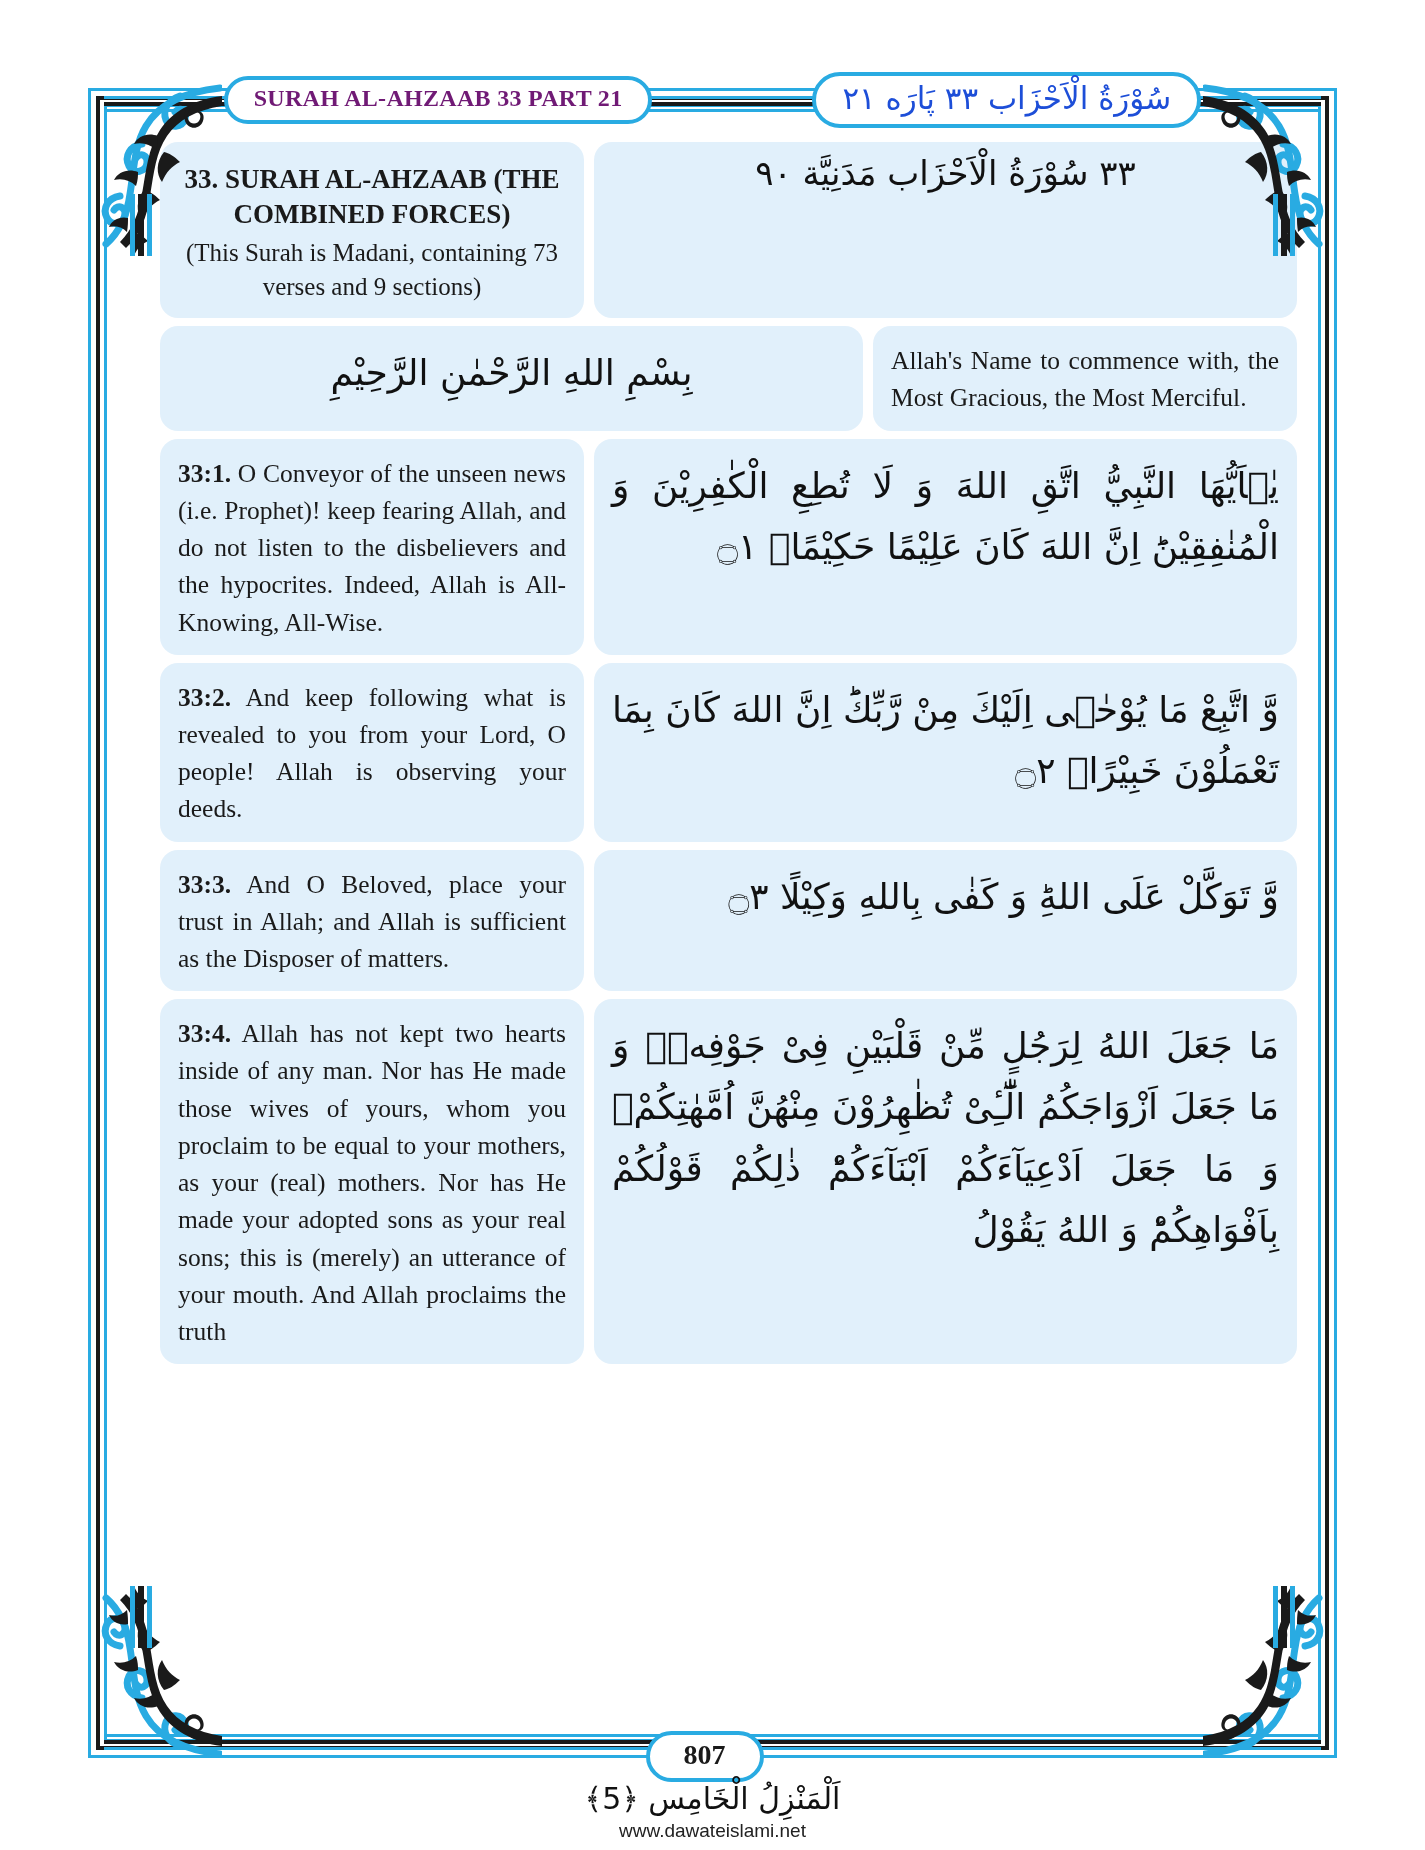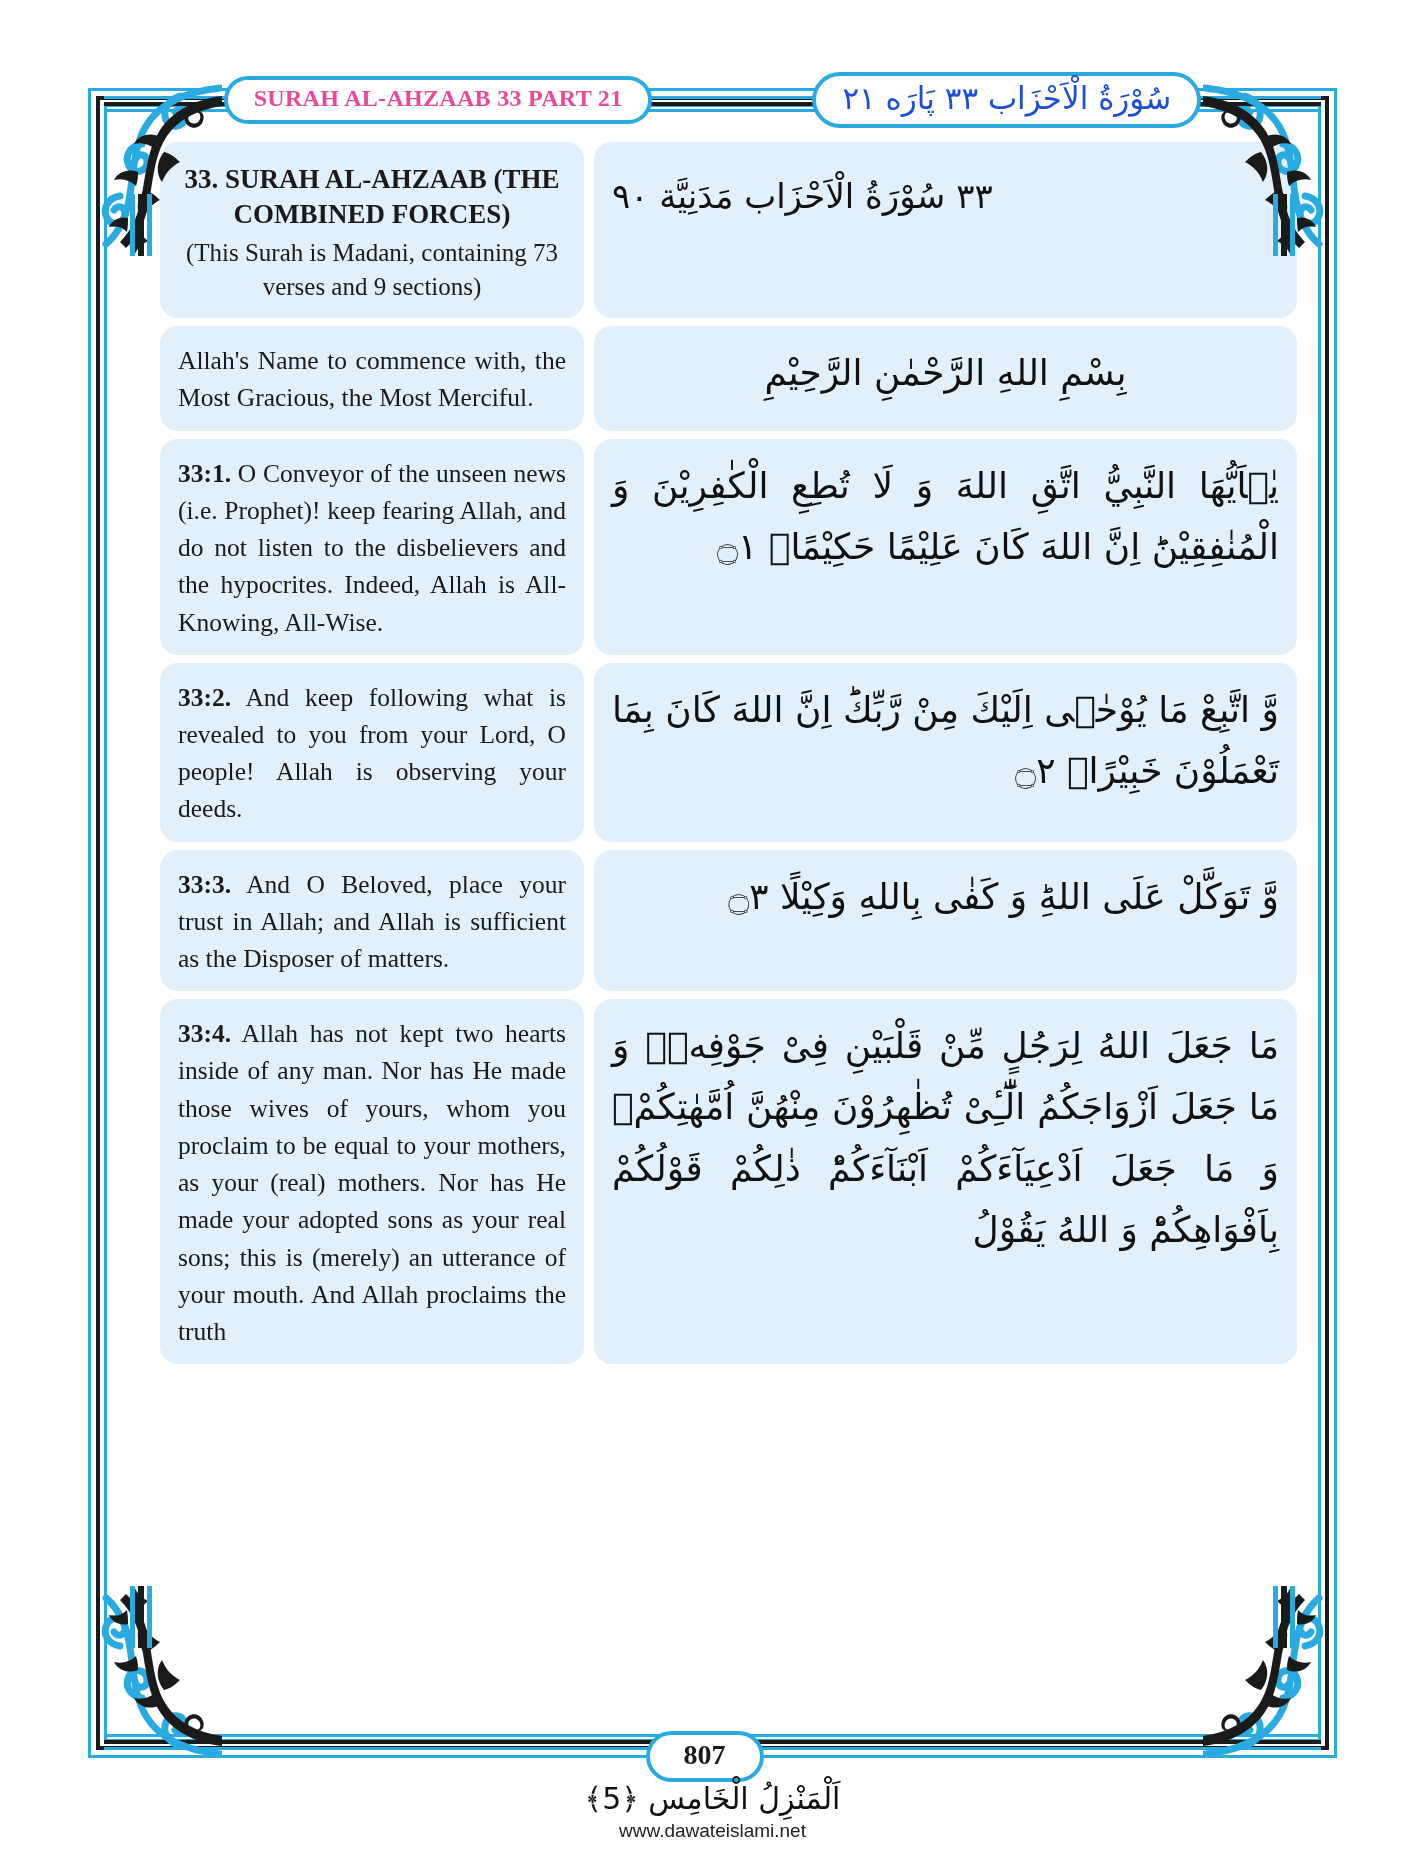--- a/index.html
+++ b/index.html
@@ -83,21 +83,21 @@
     position: relative;
     z-index: 7;
     white-space: nowrap;
   }
   .tab-left { margin-right: 160px; }
   .tab-left .tab-text {
     font-family: "Liberation Serif", serif;
     font-weight: bold;
     font-size: 24px;
     letter-spacing: .3px;
-    color: #ec4899;
+    color: #701a75;
   }
   .tab-right { }
   .tab-right .tab-text {
     font-size: 31px;
     color: #1d4ed8;
     direction: rtl;
     line-height: 1.1;
     font-family: "DejaVu Sans", sans-serif;
     margin-top: 44px;
   }
@@ -169,24 +169,24 @@
     line-height: 1.3;
     display: block;
   }
   .surah-sub {
     display: block;
     font-size: 25px;
     line-height: 1.36;
     margin-top: 4px;
   }
   .title-row .cell-ar {
-    text-align: left;
+    text-align: center;
     font-size: 34px;
     line-height: 1.6;
-    padding-top: 27px;
+    padding-top: 4px;
   }
   .ar-title-line1 { display: block; }
   .ar-title-line2 { display: block; letter-spacing: 2px; }
 
   
   .bism-row .cell-ar {
     text-align: center;
     font-size: 36px;
   }
 
@@ -378,22 +378,22 @@
       <div class="cell cell-en">
         <span class="surah-title">33. SURAH AL-AHZAAB (THE COMBINED FORCES)</span>
         <span class="surah-sub">(This Surah is Madani, containing 73 verses and 9 sections)</span>
       </div>
       <div class="cell cell-ar">
         <span class="ar-title-line1">٣٣ سُوْرَةُ الْاَحْزَاب مَدَنِيَّة ٩٠</span>
       </div>
     </div>
 
     <div class="row bism-row">
+      <div class="cell cell-ar">بِسْمِ اللهِ الرَّحْمٰنِ الرَّحِيْمِ</div>
       <div class="cell cell-en">Allah's Name to commence with, the Most Gracious, the Most Merciful.</div>
-      <div class="cell cell-ar">بِسْمِ اللهِ الرَّحْمٰنِ الرَّحِيْمِ</div>
     </div>
 
     <div class="row">
       <div class="cell cell-en">
         <span class="verse-num">33:1.</span>
         <span>O Conveyor of the unseen news (i.e. Prophet)! keep fearing Allah, and do not listen to the disbelievers and the hypocrites. Indeed, Allah is All-Knowing, All-Wise.</span>
       </div>
       <div class="cell cell-ar">يٰۤاَيُّهَا النَّبِيُّ اتَّقِ اللهَ وَ لَا تُطِعِ الْكٰفِرِيْنَ وَ الْمُنٰفِقِيْنَؕ اِنَّ اللهَ كَانَ عَلِيْمًا حَكِيْمًاۙ ۝١</div>
     </div>
 

